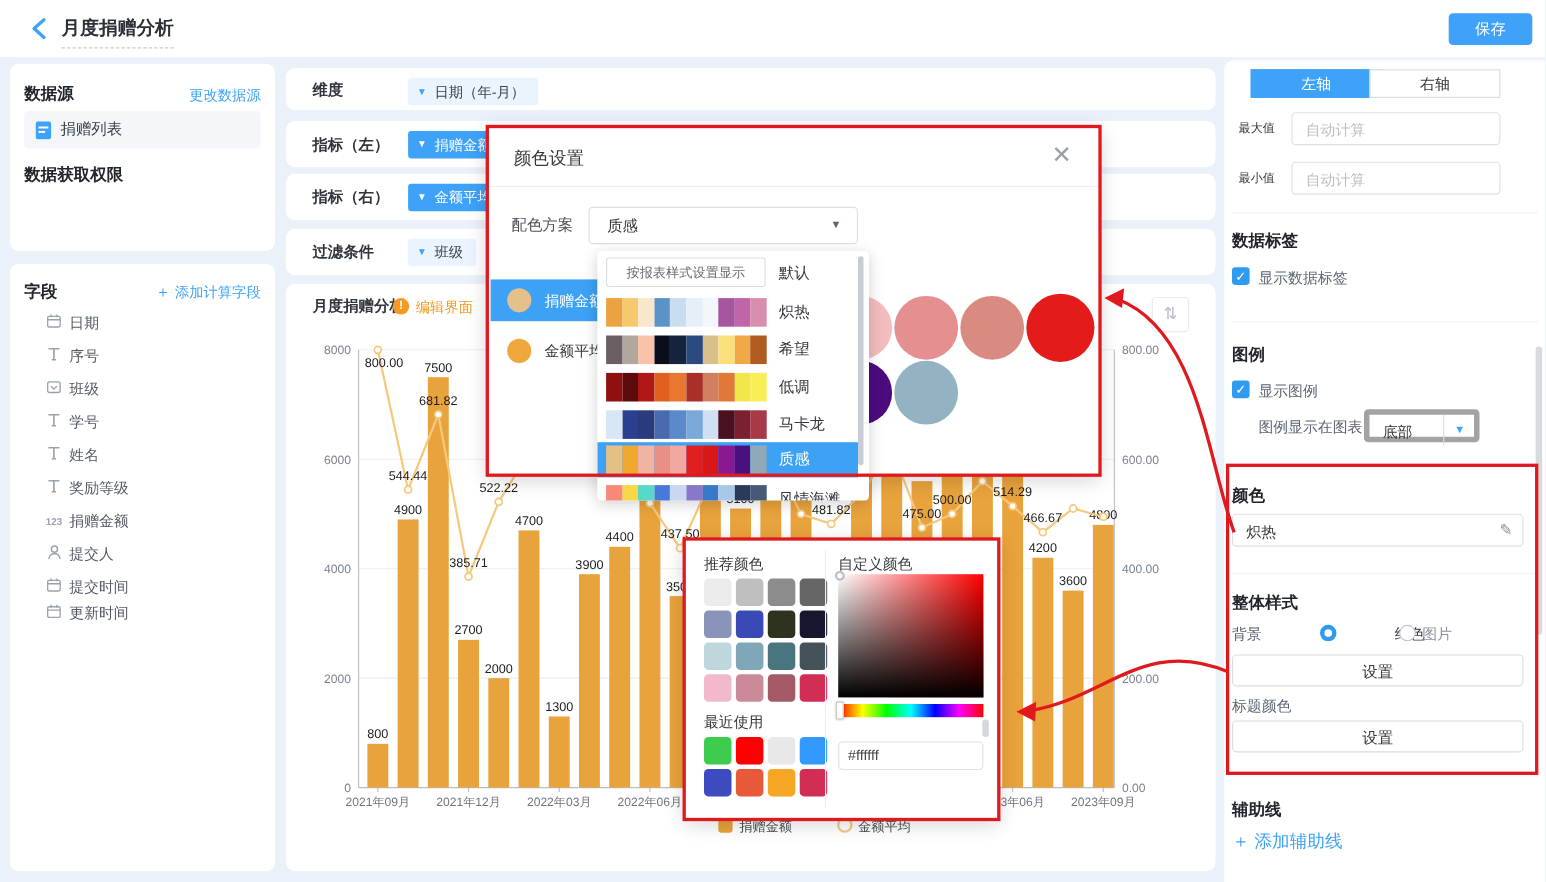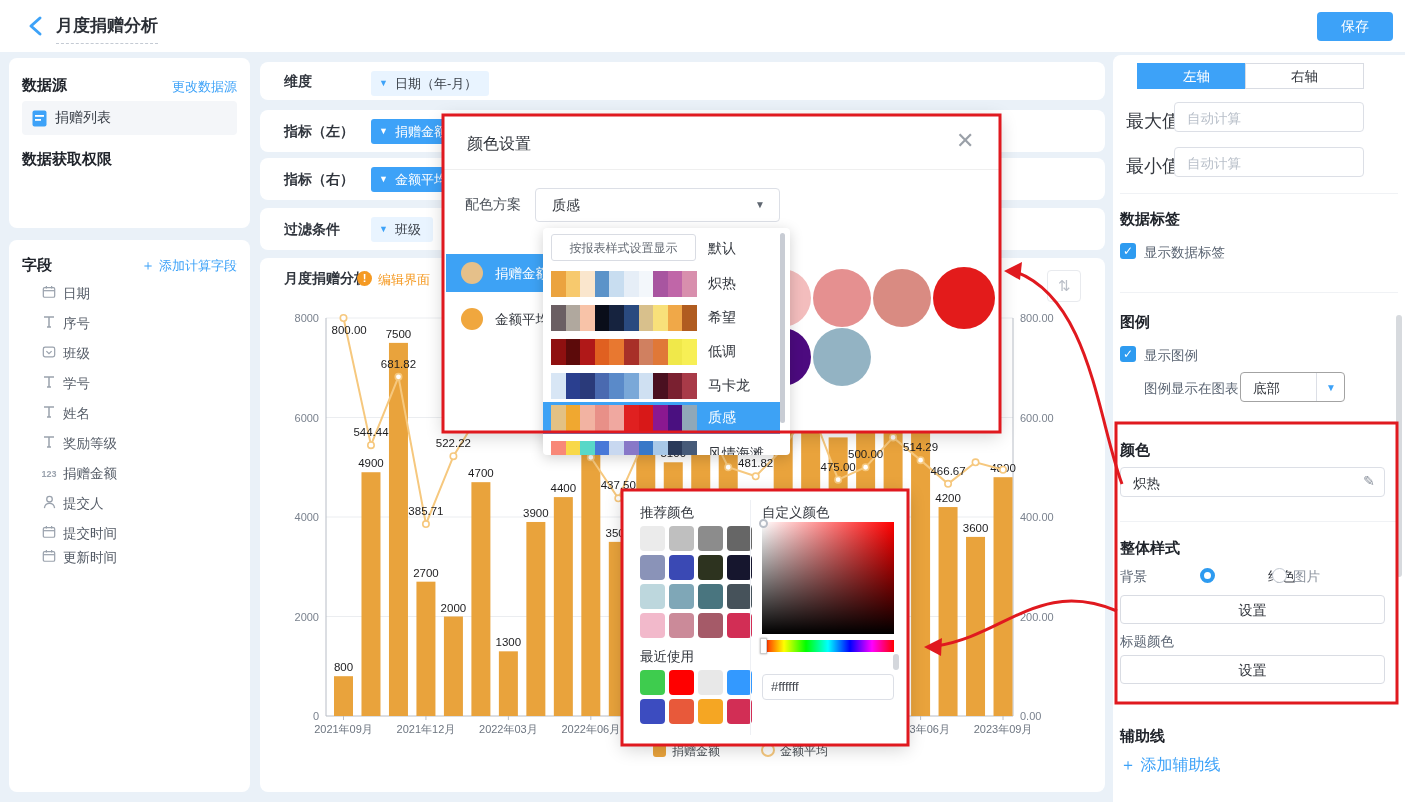--- a/index.html
+++ b/index.html
@@ -72,31 +72,31 @@
   #huebar { position:absolute; left:140px; top:150px; width:132px; height:12px;
             background:linear-gradient(to right,#f00,#ff0,#0f0,#0ff,#00f,#f0f,#f00); }
   #hue-handle { position:absolute; left:138px; top:148px; width:7px; height:16px; background:#fff; border:1px solid #ccc; box-shadow:0 0 2px rgba(0,0,0,.4); }
   #picker-nub { position:absolute; left:271px; top:164px; width:6px; height:16px; background:#d4d7dc; border-radius:3px; }
   #hex-input { position:absolute; left:140px; top:184px; width:132px; height:26px; border:1px solid #dcdfe6; border-radius:4px; font-size:13px; color:#44484f; line-height:24px; padding-left:8px; }
   
   #rpanel { position:absolute; left:1113px; top:55px; width:292px; height:747px; background:#fff; border-radius:8px 0 0 0; }
   .rtab { position:absolute; top:8px; width:119px; height:26px; font-size:13.5px; text-align:center; line-height:26px; cursor:pointer; }
   .rtab.on { background:#3da2f8; color:#fff; border:1px solid #3da2f8; }
   .rtab.off { background:#fff; color:#33373e; border:1px solid #d9dce3; }
-  .rlabel { position:absolute; font-size:18px; color:#33373e; }
+  .rlabel { position:absolute; font-size:11px; color:#33373e; }
   .rinput { position:absolute; height:30px; border:1px solid #dcdfe6; border-radius:4px; background:#fff; }
   .rinput .ph { position:absolute; left:12px; top:7px; font-size:13.5px; color:#b8bfc9; }
   .rdiv { position:absolute; left:7px; width:278px; height:1px; background:#f0f2f5; }
   .rhead { position:absolute; left:7px; font-size:15px; font-weight:bold; color:#20242b; }
   .chk { position:absolute; width:16px; height:16px; background:#2e9bf0; border-radius:3px; color:#fff; font-size:12px; text-align:center; line-height:16px; cursor:pointer; }
   .chk-label { position:absolute; font-size:13.5px; color:#5a6472; }
   .set-btn { position:absolute; left:7px; width:265px; height:29px; border:1px solid #d9dce3; border-radius:4px; font-size:14px; color:#33373e; text-align:center; line-height:28px; cursor:pointer; }
   .radio-on { position:absolute; width:15px; height:15px; border-radius:50%; border:4.5px solid #2e9bf0; background:#fff; cursor:pointer; }
   .radio-off { position:absolute; width:15px; height:15px; border-radius:50%; border:1.5px solid #c0c6cf; background:#fff; cursor:pointer; }
-  #legend-select { position:absolute; left:127px; top:317px; width:105px; height:30px; border:1px solid #a3a3a3; border-radius:4px; cursor:pointer; }
+  #legend-select { position:absolute; left:127px; top:317px; width:105px; height:30px; border:5px solid #a3a3a3; border-radius:4px; cursor:pointer; }
   #legend-select .val { position:absolute; left:12px; top:7px; font-size:13.5px; color:#33373e; }
   #legend-select .sep { position:absolute; right:27px; top:0; width:1px; height:28px; background:#dcdfe6; }
   #legend-select .car { position:absolute; right:8px; top:9px; font-size:10px; color:#3da2f8; }
   #rscroll { position:absolute; left:283px; top:260px; width:6px; height:262px; background:#d7dade; border-radius:3px; }
   
   #anno { position:absolute; left:0; top:0; width:1405px; height:802px; pointer-events:none; z-index:50; }
 </style>
 </head>
 <body>
 <div id="app">

